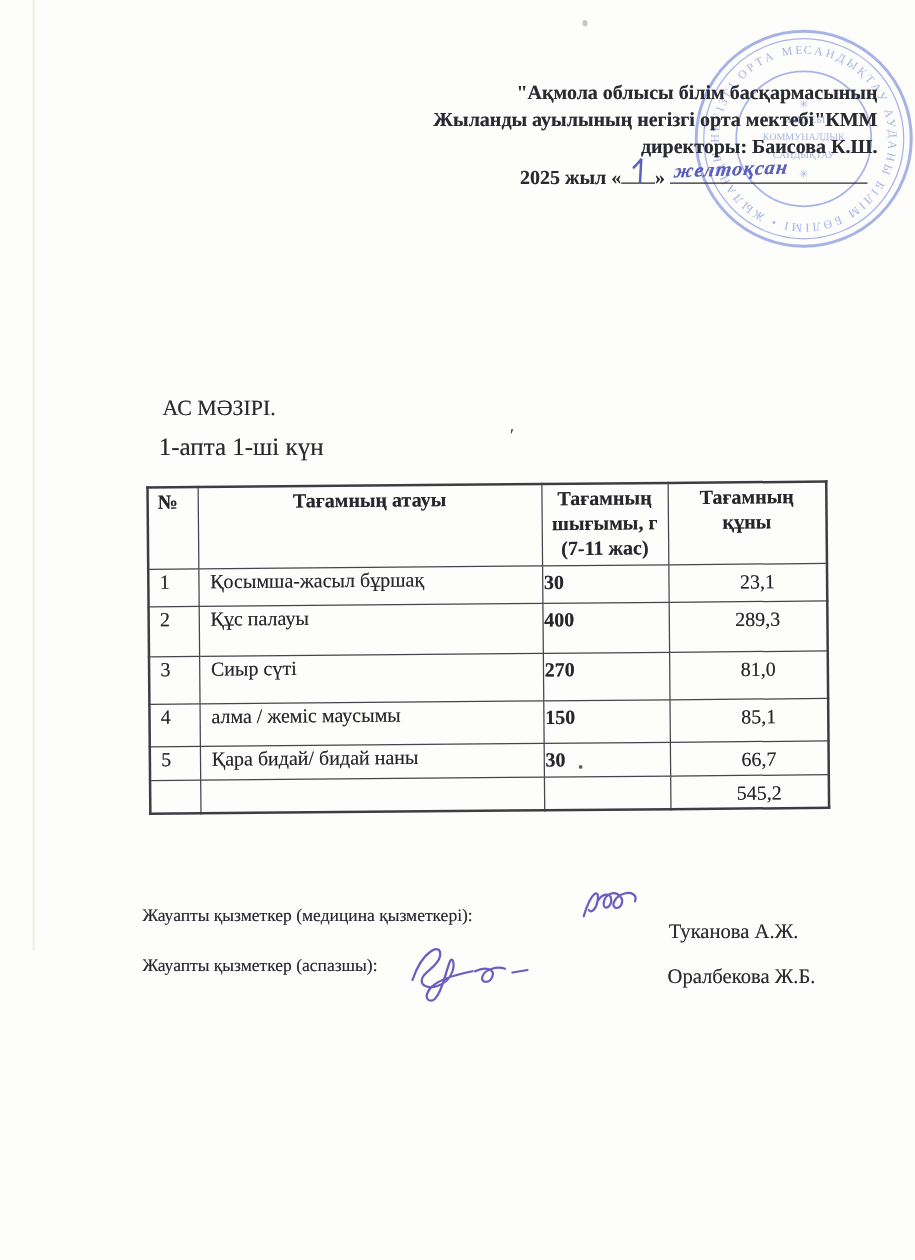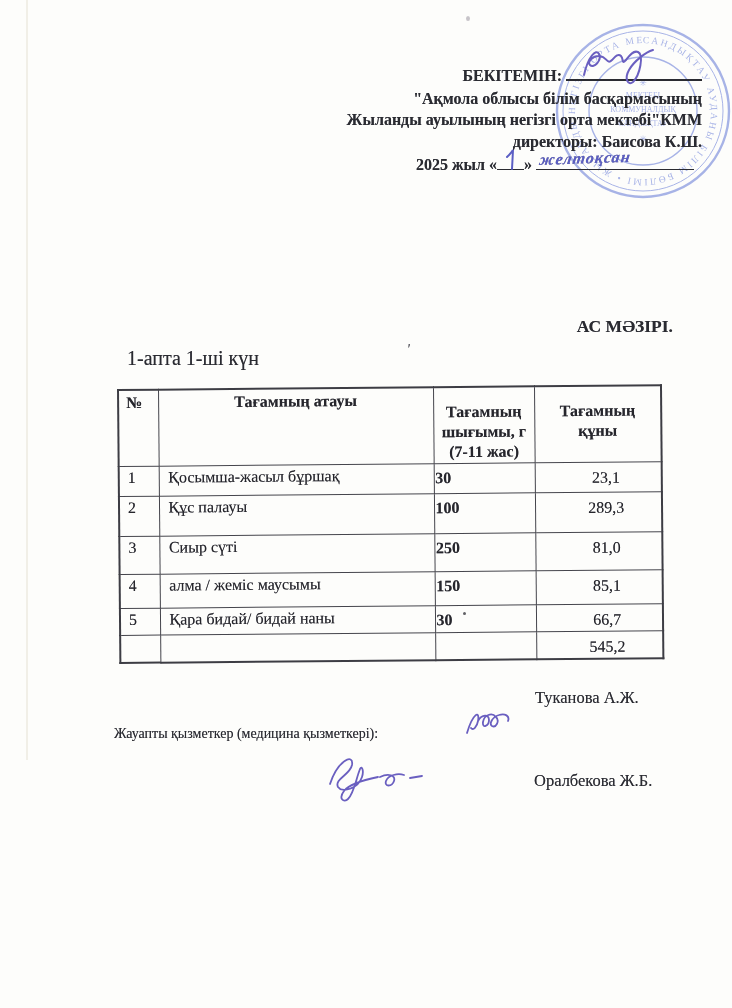--- a/index.html
+++ b/index.html
@@ -52,21 +52,21 @@
   .month-slot {
     display:inline-block; width:158px; height:16px;
     border-bottom:1.5px solid #2a2b31;
     position:relative; margin-left:4px;
   }
   .month-slot svg { position:absolute; left:2px; bottom:-4px; overflow:visible; }
 
   
   .doc-title {
     position:absolute; top:316px; left:130px; width:543px;
-    text-align:right; font-weight:bold; font-size:17.5px;
+    text-align:left; font-weight:normal; font-size:17.5px;
     z-index:2;
   }
   .doc-subtitle {
     position:absolute; top:347px; left:127px;
     font-size:20px; z-index:2;
   }
   .tick-mark {
     position:absolute; top:341px; left:407px;
     font-size:15px; color:#3a3a44; transform:rotate(12deg);
   }
@@ -91,33 +91,33 @@
     vertical-align:top;
     overflow:hidden;
   }
   table.menu { border:2px solid #3d3d44; }
   tr.hrow       { height:65px; }
   tr.r0 { height:30px; } tr.r1 { height:40px; } tr.r2 { height:38px; }
   tr.r3 { height:34px; } tr.r4 { height:27px; } tr.r5 { height:27px; }
   th.h-num  { text-align:left; padding:3px 0 0 7px; font-size:16px; }
   th.h-name { text-align:center; padding-top:3px; }
   th.h-weight, th.h-cost {
-    text-align:center; padding-top:14px;
+    text-align:center; padding-top:2px;
     white-space:pre-line; line-height:20px;
   }
   td.c-num  { padding:2px 0 0 8px; }
   td.c-name { padding:2px 4px 0 9px; white-space:nowrap; }
   td.c-weight { font-weight:bold; padding-top:5px; }
   td.c-cost { text-align:center; vertical-align:middle; padding:6px 0 0 16px; }
 
   
   .resp-label { position:absolute; font-size:14px; z-index:2; white-space:nowrap; }
   .resp-name  { position:absolute; font-size:16.5px; z-index:2; white-space:nowrap; }
   .lbl-med  { left:114px; top:726px; }
-  .name-med { left:535px; top:688px; }
+  .name-med { left:535px; top:735px; }
   .lbl-cook { left:114px; top:766px; }
   .name-cook{ left:534px; top:771px;text-align:center; }
   .sig-med  { position:absolute; left:462px; top:703px; z-index:3; }
   .sig-cook { position:absolute; left:322px; top:748px; z-index:3; }
 
   
   .speck { position:absolute; border-radius:50%; background:#9b96a0; opacity:.55; }
   .speck-top { left:466px; top:16px; width:4px; height:5px; }
   .speck-dot { left:463px; top:612px; width:3px; height:3px; background:#3a3a40; opacity:.8; }
 </style>
@@ -143,28 +143,20 @@
     <g fill="#5a70d4" text-anchor="middle" font-family="Liberation Serif, serif">
       <text x="95" y="82" font-size="8">МЕКТЕБІ</text>
       <text x="95" y="96" font-size="8">КОММУНАЛДЫҚ</text>
       <text x="95" y="110" font-size="8">САНДЫҚТАУ</text>
       <text x="95" y="126" font-size="9">✳</text>
       <text x="95" y="70" font-size="9">✳</text>
     </g>
   </svg>
 
   <div class="approval soft">
-    <div class="approval-line1">
-      <span>БЕКІТЕМІН:</span>
-      <span class="sig-line">
-        <svg width="82" height="46" viewBox="0 0 82 46">
-          <path d="M4 34 C8 16 16 7 19 13 C22 19 14 28 10 24 C7 21 13 14 20 15 C27 16 27 24 32 19 C35 16 38 12 41 15 C44 18 41 24 46 19 C49 15 53 9 58 11 C64 14 60 34 53 41 C48 45 44 38 49 29 C54 20 66 11 73 9" fill="none" stroke="#6a5fc0" stroke-width="2" stroke-linecap="round"></path>
-        </svg>
-      </span>
-    </div>
     <div>"Ақмола облысы білім басқармасының</div>
     <div>Жыланды ауылының негізгі орта мектебі"КММ</div>
     <div>директоры: Баисова К.Ш.</div>
     <div class="date-line">
       <span>2025 жыл «</span><span class="day-slot"><svg width="16" height="22" viewBox="0 0 16 22">
             <path d="M3 8 C6 5 8 3 9 1 L8 20" fill="none" stroke="#5b5ec4" stroke-width="2" stroke-linecap="round"></path>
           </svg></span><span>»</span><span class="month-slot">
         <svg width="156" height="26" viewBox="0 0 156 26">
           <text x="4" y="18" font-size="16" fill="#5b5ec4" font-family="Liberation Serif, serif" font-style="italic" letter-spacing="1" transform="skewX(-10) rotate(-2 4 18)">желтоқсан</text>
         </svg>
@@ -196,27 +188,27 @@
       </tr>
       <tr class="r0">
         <td class="c-num">1</td>
         <td class="c-name">Қосымша-жасыл бұршақ</td>
         <td class="c-weight">30</td>
         <td class="c-cost">23,1</td>
       </tr>
       <tr class="r1">
         <td class="c-num">2</td>
         <td class="c-name">Құс палауы</td>
-        <td class="c-weight">100</td>
+        <td class="c-weight">400</td>
         <td class="c-cost">289,3</td>
       </tr>
       <tr class="r2">
         <td class="c-num">3</td>
         <td class="c-name">Сиыр сүті</td>
-        <td class="c-weight">250</td>
+        <td class="c-weight">270</td>
         <td class="c-cost">81,0</td>
       </tr>
       <tr class="r3">
         <td class="c-num">4</td>
         <td class="c-name">алма / жеміс маусымы</td>
         <td class="c-weight">150</td>
         <td class="c-cost">85,1</td>
       </tr>
       <tr class="r4">
         <td class="c-num">5</td>
@@ -233,20 +225,21 @@
     </tbody>
       </table>
   </div>
 
   <div class="resp-label lbl-med soft">Жауапты қызметкер (медицина қызметкері):</div>
   <svg class="sig-med" width="58" height="40" viewBox="0 0 58 40">
     <path d="M5 30 C11 10 18 7 16 18 C15 24 11 28 9 25 M16 18 C20 11 27 11 27 17 C27 23 20 26 21 19 C22 12 30 9 34 14 C38 18 34 25 30 23 C27 21 30 14 37 12 C43 10 48 13 46 18" fill="none" stroke="#6a5fc0" stroke-width="1.8" stroke-linecap="round"></path>
   </svg>
   <div class="resp-name name-med soft">Туканова А.Ж.</div>
 
+  <div class="resp-label lbl-cook soft">Жауапты қызметкер (аспазшы):</div>
   <svg class="sig-cook" width="138" height="56" viewBox="0 0 138 56">
     <path d="M8 36 C16 12 32 5 30 17 C28 27 12 31 16 39 C20 45 36 41 40 29 C42 23 40 17 38 21 C34 31 32 45 26 51 C22 55 16 51 22 43 C28 35 46 31 56 29 M58 29 C66 25 74 27 72 33 C70 39 62 39 64 33 C66 27 76 25 82 27 M88 30 L100 28" fill="none" stroke="#6a5fc0" stroke-width="1.8" stroke-linecap="round"></path>
   </svg>
   <div class="resp-name name-cook soft">Оралбекова Ж.Б.</div>
 
   <div class="speck speck-top"></div>
   <div class="speck speck-dot"></div>
 
 </div>
 

